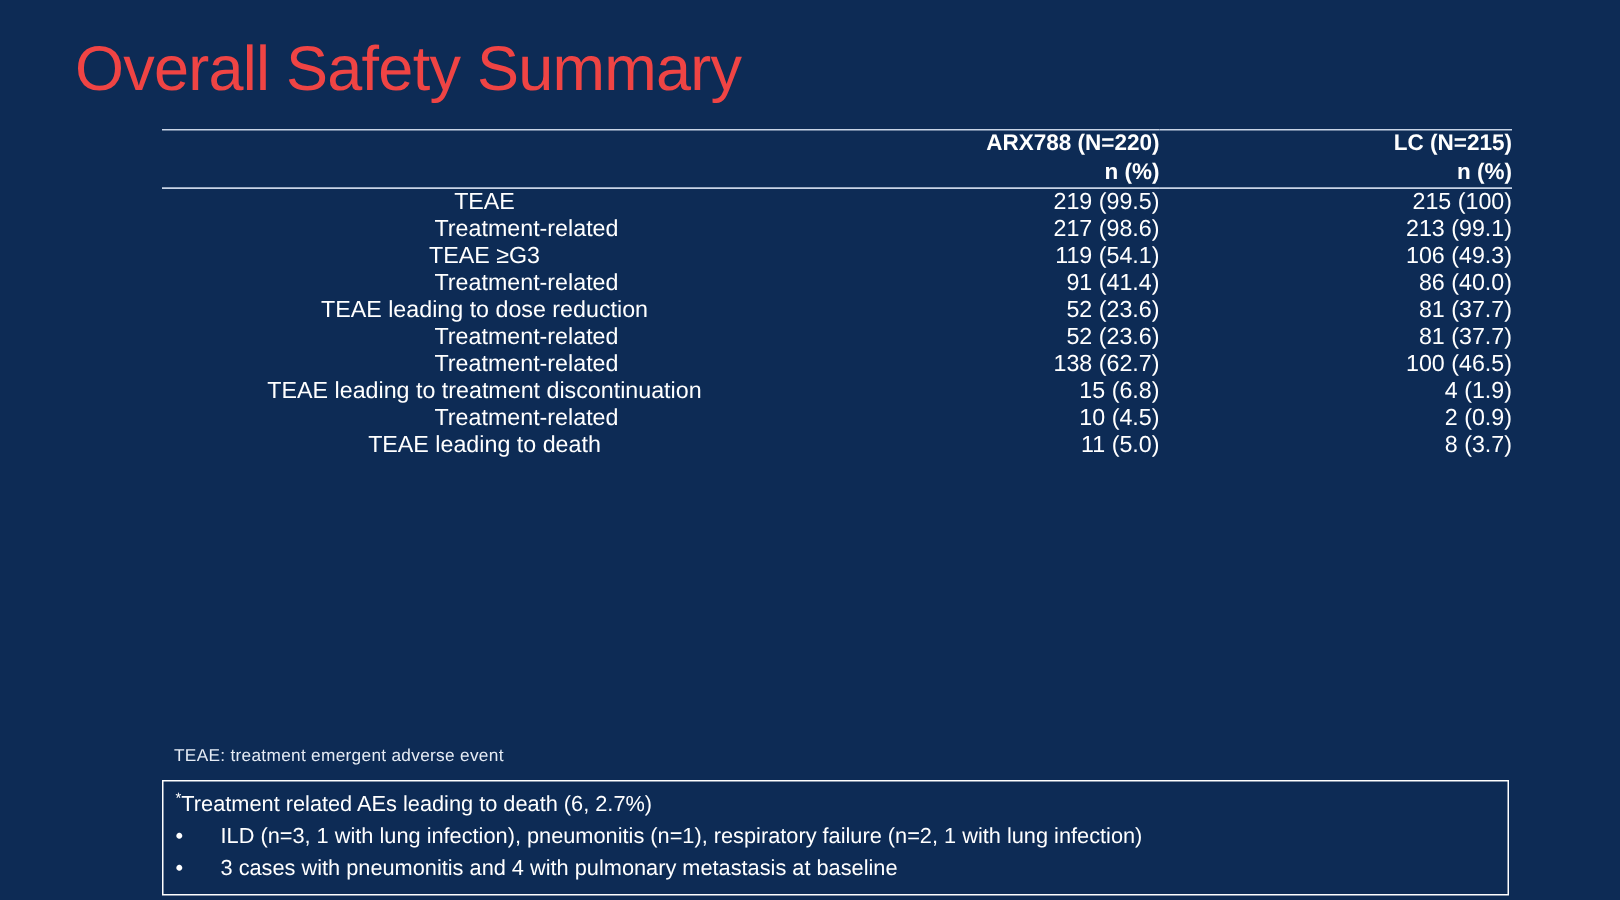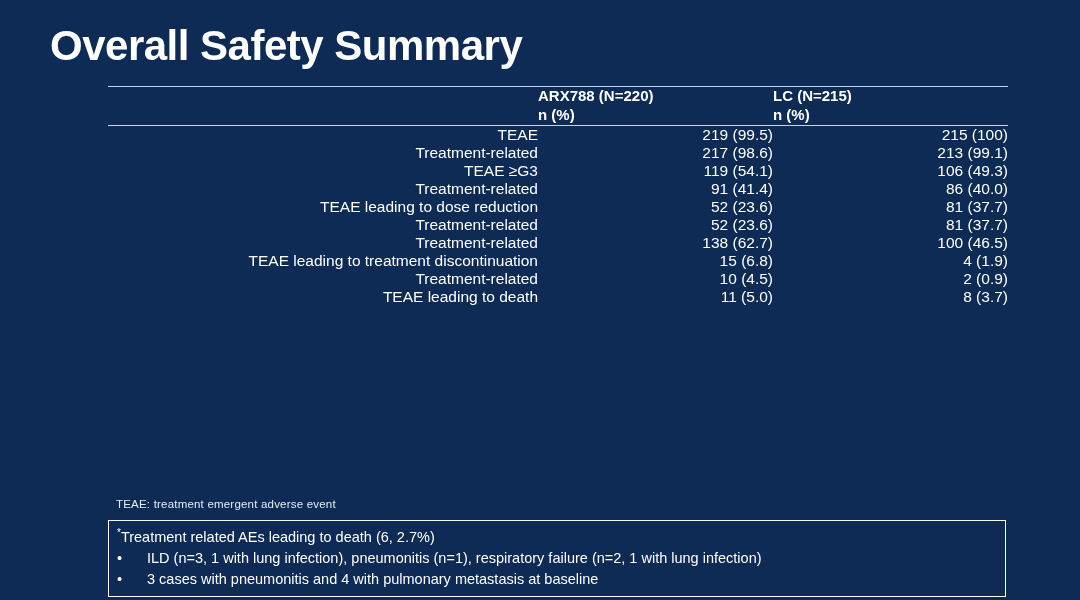--- a/index.html
+++ b/index.html
@@ -19,23 +19,23 @@
     width: 1080px;
     height: 600px;
     background: #0d2b55;
     box-sizing: border-box;
   }
   .slide-title {
     position: absolute;
     left: 50px;
     top: 22px;
     font-size: 42px;
-    font-weight: bold;
+    font-weight: normal;
     letter-spacing: -0.5px;
-    color: #ffffff;
+    color: #ef4444;
     line-height: 1.15;
     text-align: right;
   }
   .table-wrap {
     position: absolute;
     left: 108px;
     top: 86px;
     width: 900px;
   }
   table.safety {
@@ -43,41 +43,41 @@
     border-collapse: collapse;
     font-size: 15.5px;
   }
   table.safety th, table.safety td {
     padding: 0;
     vertical-align: middle;
   }
   .hdr-row th {
     font-weight: bold;
     font-size: 15px;
-    text-align: left;
+    text-align: right;
     padding: 5px 0 2px 0;
     line-height: 1.25;
   }
   .hdr-row th.label-col {
     text-align: left;
   }
   .rule-top {
     border-top: 1.5px solid #c8d4e6;
   }
   .rule-mid {
     border-bottom: 1.5px solid #c8d4e6;
   }
   .rule-bottom {
     border-bottom: 1.5px solid #c8d4e6;
   }
   col.c-label { width: 430px; }
   col.c-a { width: 235px; }
   col.c-b { width: 235px; }
   td.label-col {
-    text-align: right;
+    text-align: center;
     padding: 5.5px 0 5.5px 8px;
     font-size: 15.5px;
     white-space: nowrap;
   }
   td.label-col.indent {
     padding-left: 56px;
   }
   td.val {
     text-align: right;
     font-size: 15.5px;

